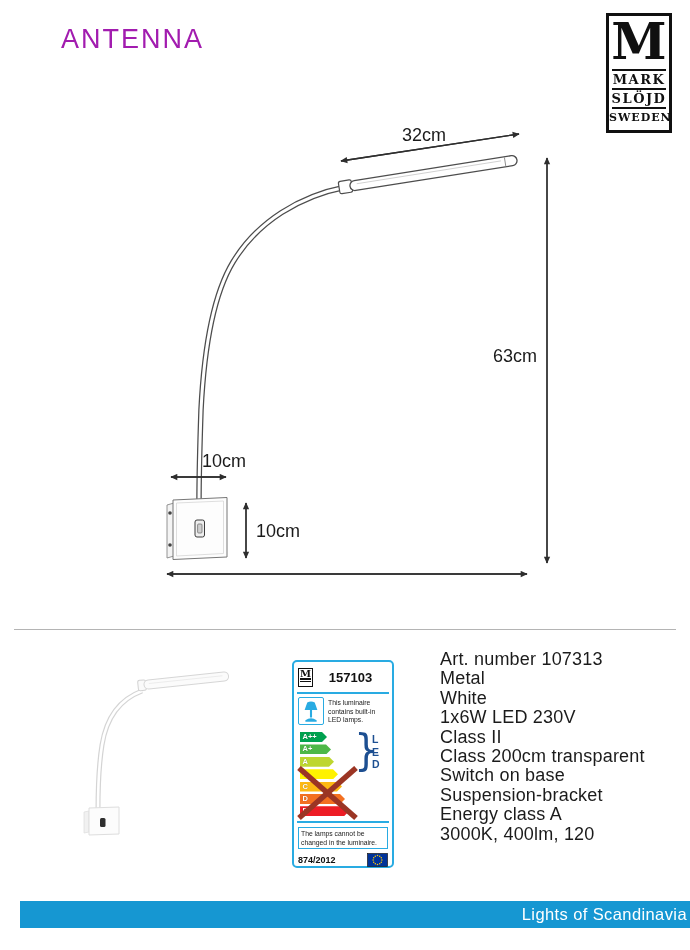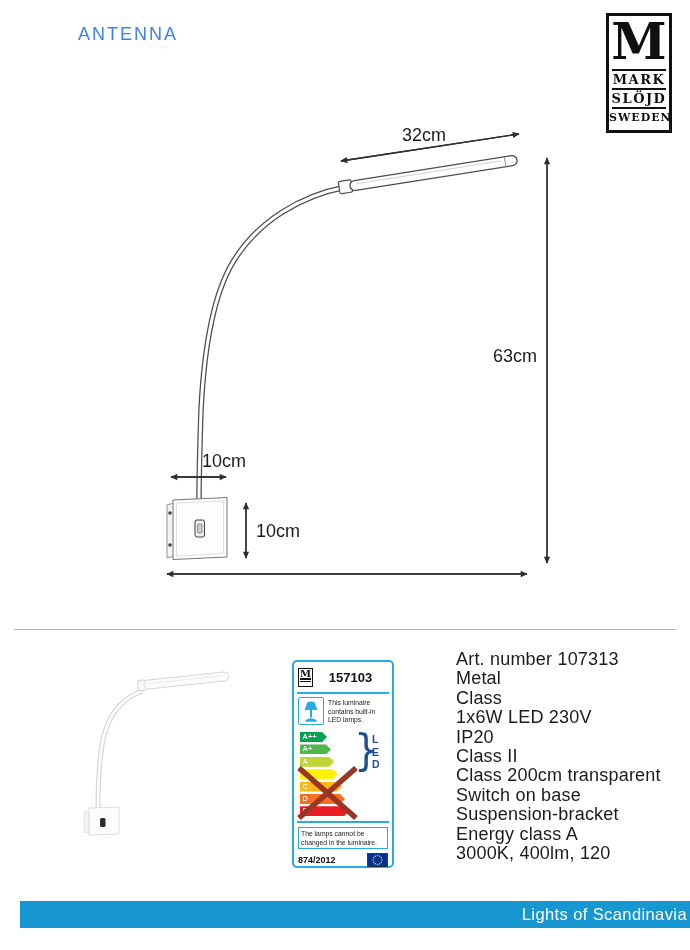--- a/index.html
+++ b/index.html
@@ -1,21 +1,21 @@
 <!DOCTYPE html>
 <html><head>
 <meta charset="utf-8">
 <style>
   html,body{margin:0;padding:0;background:#fff;}
   body{width:690px;height:950px;position:relative;overflow:hidden;
        font-family:"Liberation Sans",sans-serif;color:#1b1b1b;}
   .abs{position:absolute;}
 
   
-  .title{left:78px;top:24px;font-size:18px;letter-spacing:2px;color:#3b82f6;}
+  .title{left:61px;top:24px;font-size:27px;letter-spacing:2px;color:#a21caf;}
 
   
   .logo{left:606px;top:13px;width:66px;height:120px;border:3px solid #101010;
         box-sizing:border-box;background:#fff;text-align:center;}
   .logo .m{font-family:"DejaVu Serif",serif;font-weight:700;font-size:50px;
            line-height:52px;color:#101010;}
   .logo .rule{height:2px;background:#101010;margin:1px 3px;}
   .logo .row{font-family:"DejaVu Serif",serif;font-weight:700;color:#101010;
              font-size:13px;line-height:15px;letter-spacing:1.5px;}
   .logo .row.sweden{font-size:11px;letter-spacing:1px;}
@@ -58,21 +58,21 @@
   .led-col div{font-size:10.5px;font-weight:700;color:#1d4f91;line-height:12.5px;}
   .xmark{position:absolute;left:-4px;top:34px;}
   .el-note{position:absolute;left:4px;top:165px;right:4px;height:22px;
     border:1px solid #29ABE2;font-size:6.8px;line-height:8.6px;padding:2px 2px;
     box-sizing:border-box;color:#222;}
   .el-footer{position:absolute;left:4px;top:191px;right:4px;height:14px;
     display:flex;justify-content:space-between;align-items:center;text-align:center;}
   .el-reg{font-weight:700;font-size:9px;color:#111;}
 
   
-  .specs{left:456px;top:650px;width:220px;}
+  .specs{left:440px;top:650px;width:220px;}
   .spec-line{font-size:18px;line-height:19.4px;letter-spacing:0.2px;color:#1b1b1b;white-space:nowrap;}
 
   
   .footer-bar{left:20px;top:901px;width:686px;height:27px;display:flex;
     align-items:center;justify-content:flex-end;padding-right:19px;box-sizing:border-box;}
   .footer-bar span{color:#fff;font-size:16.5px;letter-spacing:0.4px;}
 </style>
 </head>
 <body>
 
@@ -230,23 +230,22 @@
         <circle cx="6.7" cy="4.8" r="0.75"></circle>
           <circle cx="8.3" cy="3.2" r="0.75"></circle>
       </g>
     </svg>
   </div>
 </div>
 
 <div class="abs specs">
   <div class="spec-line">Art. number 107313</div>
   <div class="spec-line">Metal</div>
-  <div class="spec-line">Class</div>
+  <div class="spec-line">White</div>
   <div class="spec-line">1x6W LED 230V</div>
-  <div class="spec-line">IP20</div>
   <div class="spec-line">Class II</div>
   <div class="spec-line">Class 200cm transparent</div>
   <div class="spec-line">Switch on base</div>
   <div class="spec-line">Suspension-bracket</div>
   <div class="spec-line">Energy class A</div>
   <div class="spec-line">3000K, 400lm, 120</div>
 </div>
 
 <div class="abs footer-bar" style="background: rgb(22, 151, 210);">
   <span>Lights of Scandinavia</span>

